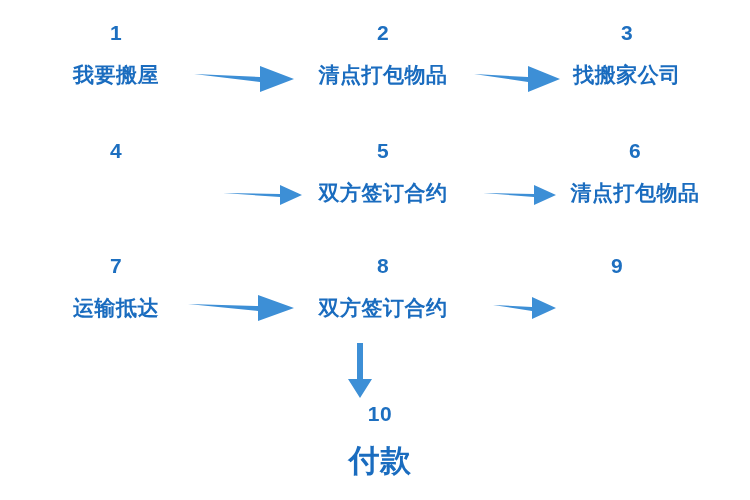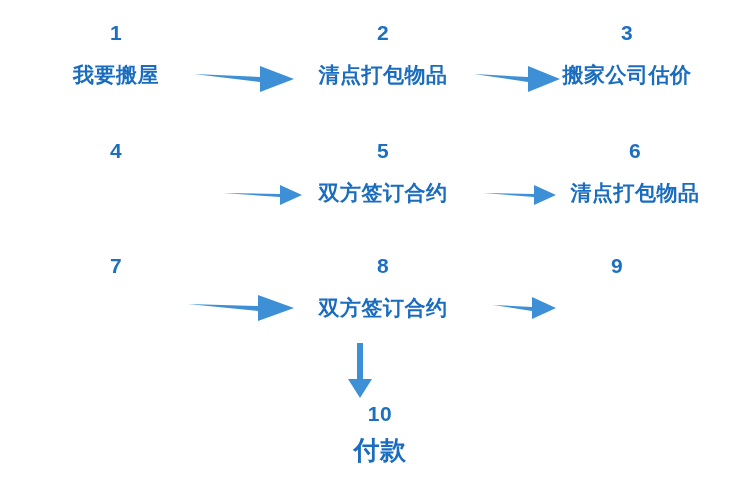--- a/index.html
+++ b/index.html
@@ -31,21 +31,21 @@
   .step .label{
     display:block;
     font-size:21px;
     font-weight:bold;
     color:#1a6cbf;
     line-height:1.25;
     letter-spacing:0.5px;
     margin-top:18px;
   }
   .step.big .num{font-size:21px;}
-  .step.big .label{font-size:26px;margin-top:9px;}
+  .step.big .label{font-size:31px;margin-top:17px;}
 
   .arrow{
     position:absolute;
     line-height:0;
   }
   .arrow svg{display:block;}
 </style>
 </head>
 <body>
 
@@ -68,21 +68,21 @@
   </div>
 
   <div class="arrow" style="left:472px;top:62px;">
     <svg width="90" height="34" viewBox="0 0 90 34">
       <path d="M2 12 L56 15 L56 4 L88 17 L56 30 L56 20 Z" fill="#3d8fd6"></path>
     </svg>
   </div>
 
   <div class="step" style="left:627px;top:22px;">
     <span class="num">3</span>
-    <span class="label">搬家公司估价</span>
+    <span class="label">找搬家公司</span>
   </div>
 
   <div class="step" style="left:116px;top:140px;">
     <span class="num">4</span>
   </div>
 
   <div class="arrow" style="left:222px;top:182px;">
     <svg width="82" height="26" viewBox="0 0 82 26">
       <path d="M1 11 L58 12 L58 3 L80 13 L58 23 L58 15 Z" fill="#3d8fd6"></path>
     </svg>
@@ -99,20 +99,21 @@
     </svg>
   </div>
 
   <div class="step" style="left:635px;top:140px;">
     <span class="num">6</span>
     <span class="label">清点打包物品</span>
   </div>
 
   <div class="step" style="left:116px;top:255px;">
     <span class="num">7</span>
+    <span class="label">运输抵达</span>
   </div>
 
   <div class="arrow" style="left:186px;top:292px;">
     <svg width="110" height="32" viewBox="0 0 110 32">
       <path d="M2 12 L72 14 L72 3 L108 16 L72 29 L72 19 Z" fill="#3d8fd6"></path>
     </svg>
   </div>
 
   <div class="step" style="left:383px;top:255px;">
     <span class="num">8</span>

